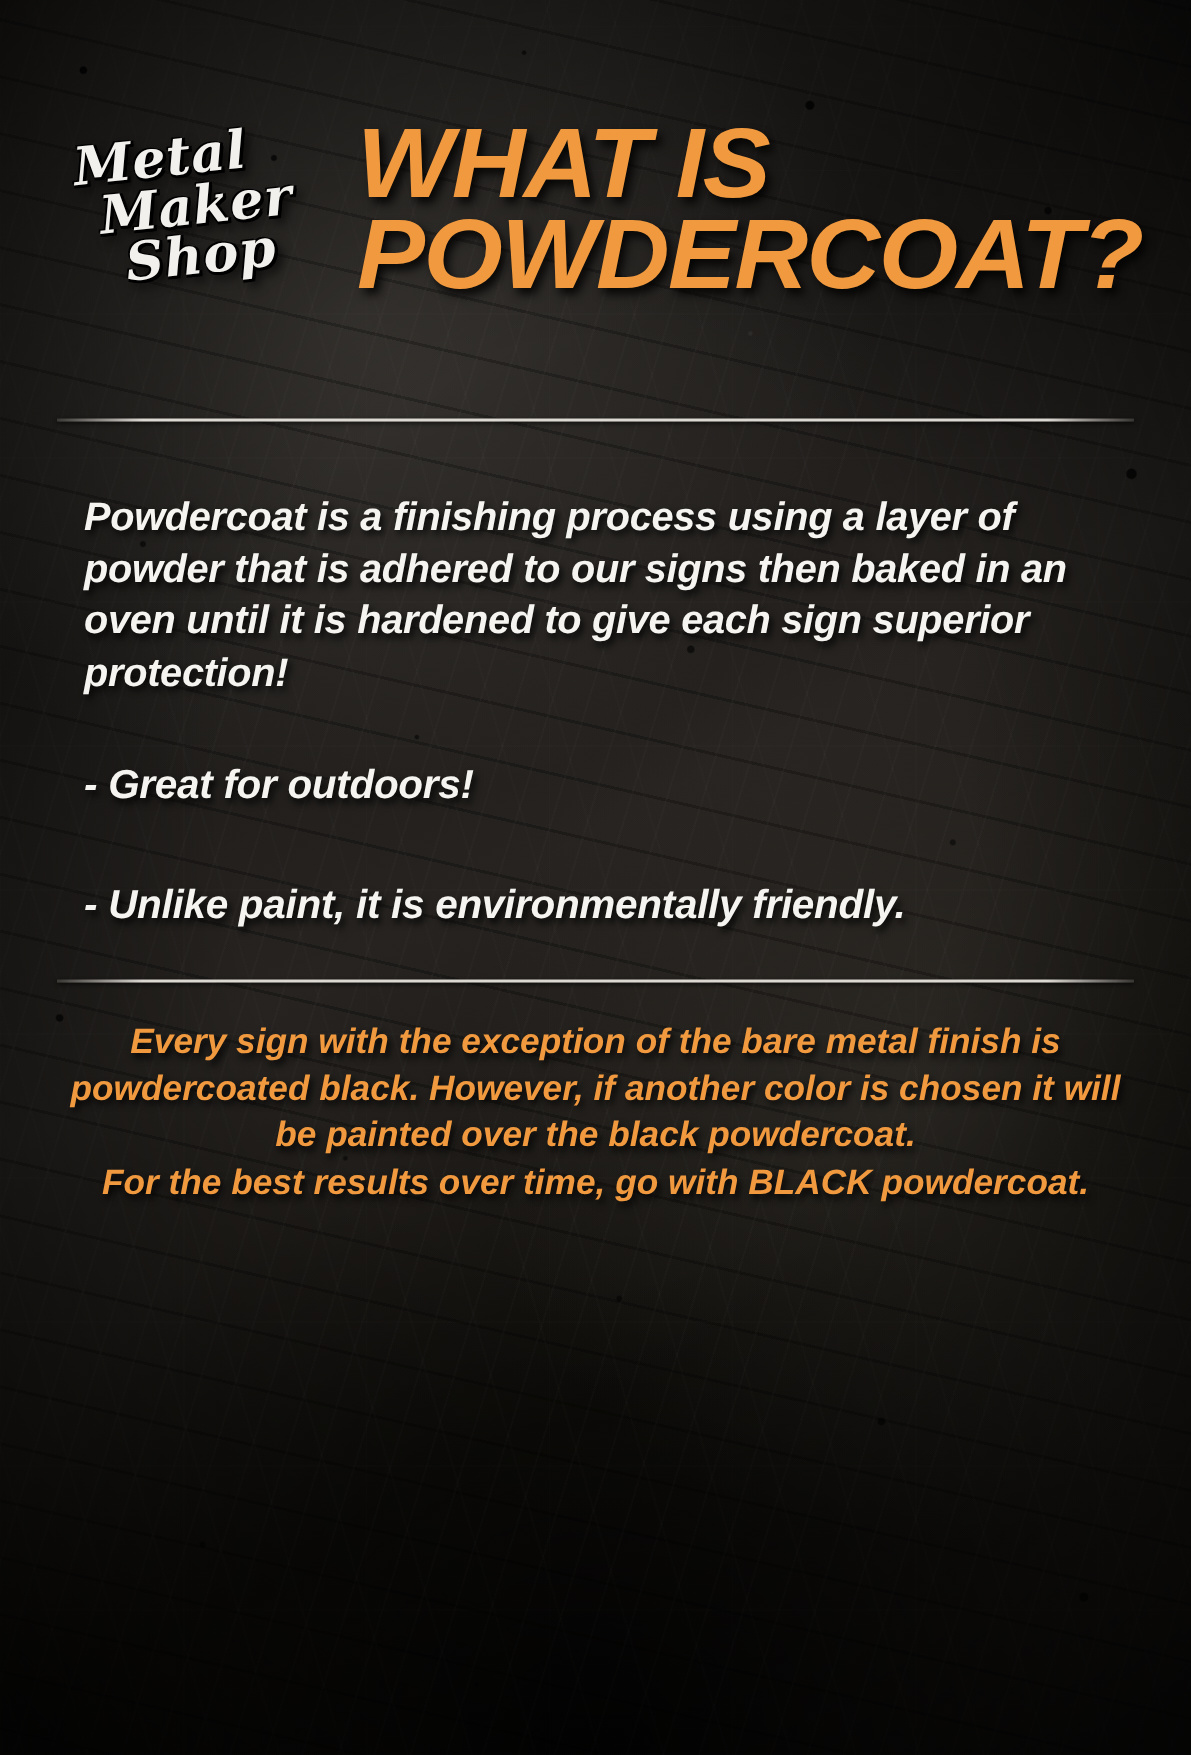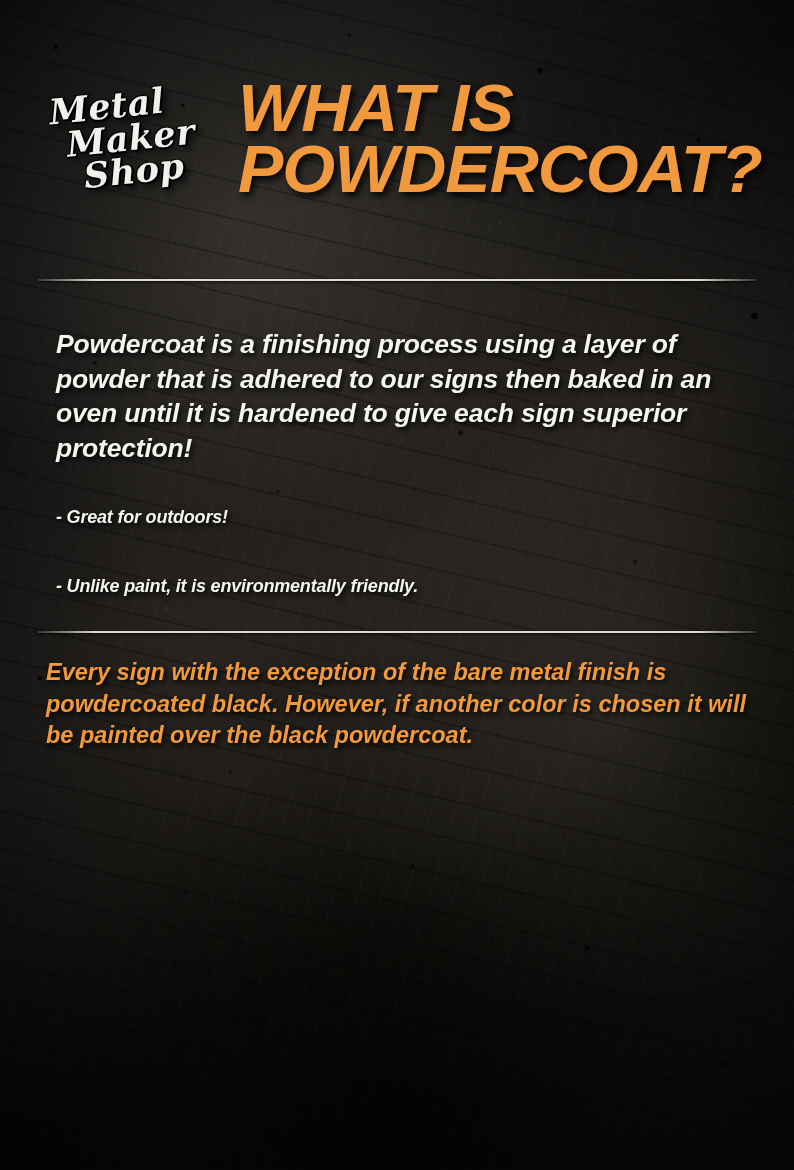--- a/index.html
+++ b/index.html
@@ -139,31 +139,31 @@
 
   .intro {
     font-size: 26.5px;
     line-height: 1.30;
     letter-spacing: -0.2px;
     max-width: 690px;
   }
 
   .bullets { margin-top: 42px; }
   .bullet {
-    font-size: 18px;
+    font-size: 27px;
     line-height: 1.2;
     letter-spacing: -0.2px;
     margin-bottom: 47px;
   }
   .bullet:last-child { margin-bottom: 16px; }
 
   
   .footer {
     padding: 24px 46px 0 46px;
-    text-align: left;
+    text-align: center;
     color: #f0993f;
     font-family: "Liberation Sans", sans-serif;
     font-style: italic;
     font-weight: 700;
     font-size: 23.5px;
     line-height: 1.33;
     text-shadow: 2px 3px 5px rgba(0,0,0,.85);
   }
   .footer .para2 { margin-top: 0; }
 </style>
@@ -199,16 +199,17 @@
       <div class="bullets">
         <div class="bullet">- Great for outdoors!</div>
         <div class="bullet">- Unlike paint, it is environmentally friendly.</div>
       </div>
     </div>
 
     <div class="rule bottom" style="margin-top:34px;"></div>
 
     <div class="footer">
       <div class="para1">Every sign with the exception of the bare metal finish is powdercoated black. However, if another color is chosen it will be painted over the black powdercoat.</div>
+      <div class="para2">For the best results over time, go with BLACK powdercoat.</div>
     </div>
 
   </div>
 </div>
 
 </body></html>

